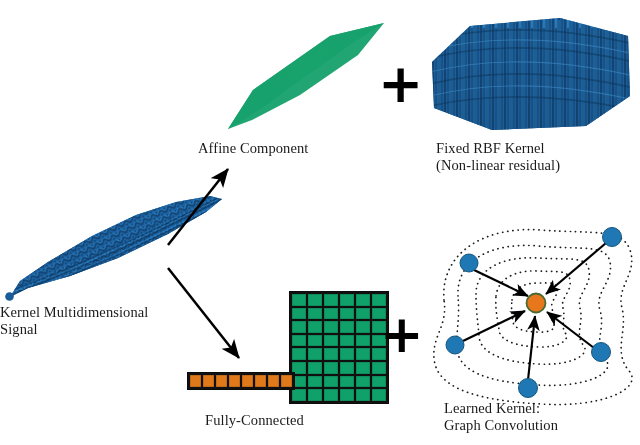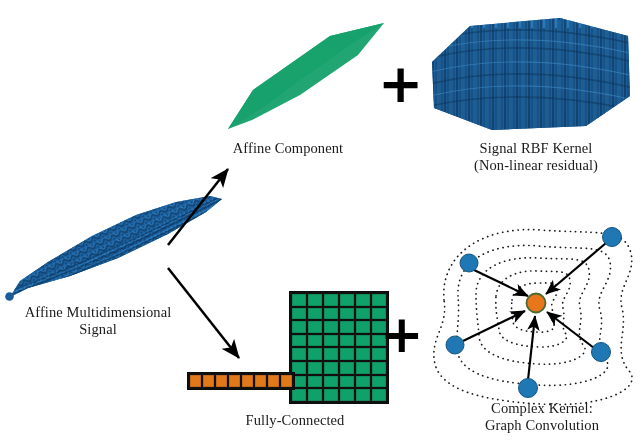--- a/index.html
+++ b/index.html
@@ -16,21 +16,20 @@
     color: #000000;
   }
   #figure {
     position: absolute;
     inset: 0;
     width: 640px;
     height: 445px;
   }
   .label {
     position: absolute;
-    text-align: center;
     font-family: "Liberation Serif", "DejaVu Serif", serif;
     font-size: 14.5px;
     line-height: 17px;
     color: #1a1a1a;
     white-space: pre-line;
     letter-spacing: 0.1px;
   }
   .plus {
     position: absolute;
     font-family: "DejaVu Sans", sans-serif;
@@ -359,20 +358,20 @@
     <div class="cell"></div>
     <div class="cell"></div>
     <div class="cell"></div>
     <div class="cell"></div>
     <div class="cell"></div>
 </div>
 
 <div class="plus" id="plus-top">+</div>
 <div class="plus" id="plus-bottom">+</div>
 
-<div class="label" id="label-signal">Affine Multidimensional
+<div class="label" id="label-signal">Kernel Multidimensional
 Signal</div>
 <div class="label" id="label-affine">Affine Component</div>
-<div class="label" id="label-rbf">Signal RBF Kernel
+<div class="label" id="label-rbf">Fixed RBF Kernel
 (Non-linear residual)</div>
 <div class="label" id="label-fc">Fully-Connected</div>
-<div class="label" id="label-graph">Complex Kernel:
+<div class="label" id="label-graph">Learned Kernel:
 Graph Convolution</div>
 
 </body></html>

